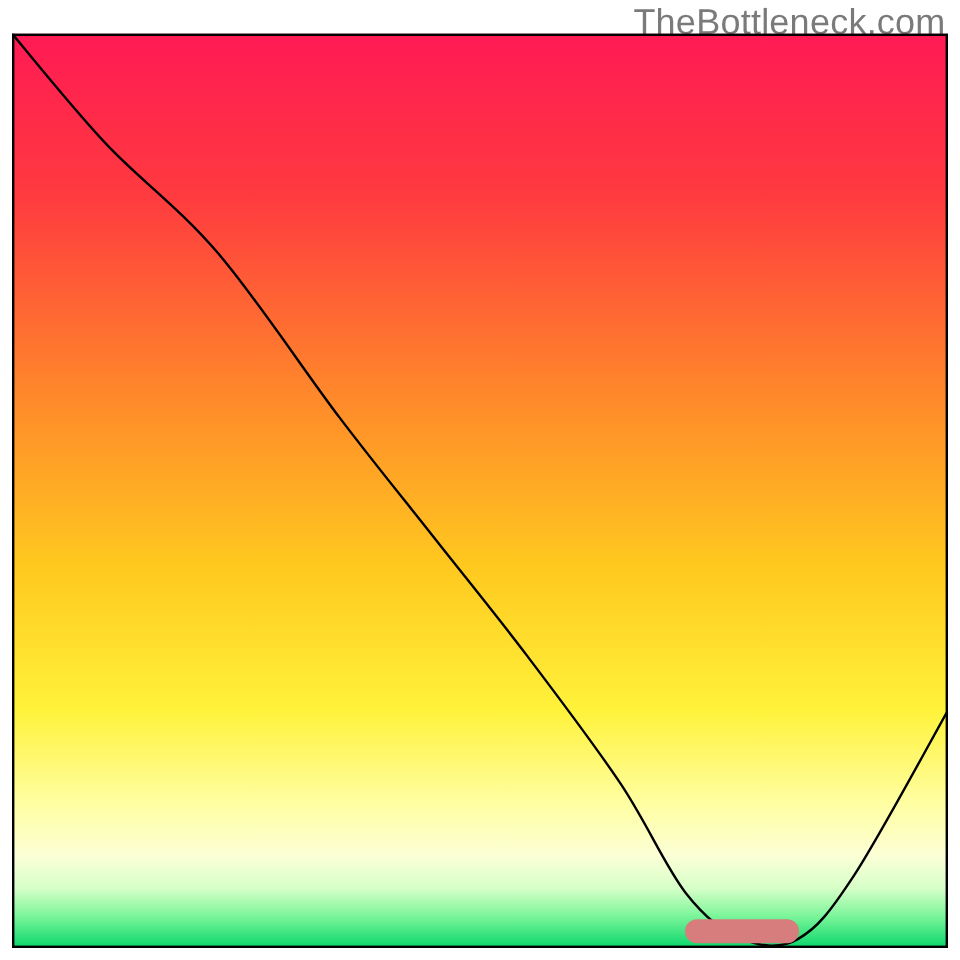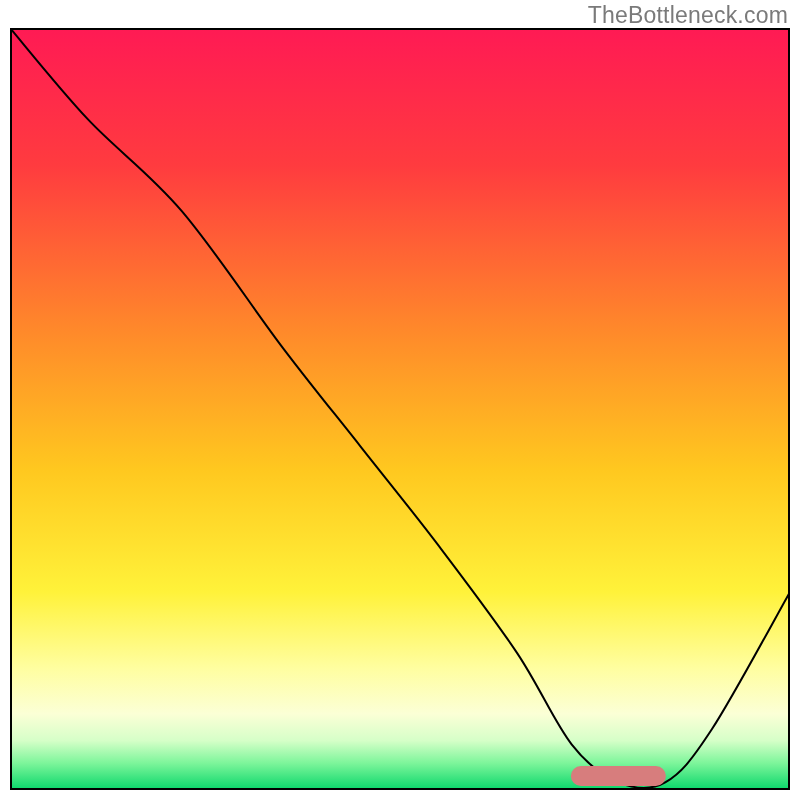--- a/index.html
+++ b/index.html
@@ -29,21 +29,21 @@
     position: absolute;
     inset: 0;
     border: 2px solid #000;
     box-sizing: border-box;
     pointer-events: none;
   }
   .attribution {
     position: absolute;
     top: 2px;
     right: 12px;
-    font-size: 23px;
+    font-size: 30px;
     font-weight: 500;
     color: #7a7a7a;
     letter-spacing: 0.2px;
   }
   .curve-svg {
     position: absolute;
     inset: 0;
     width: 100%;
     height: 100%;
   }

